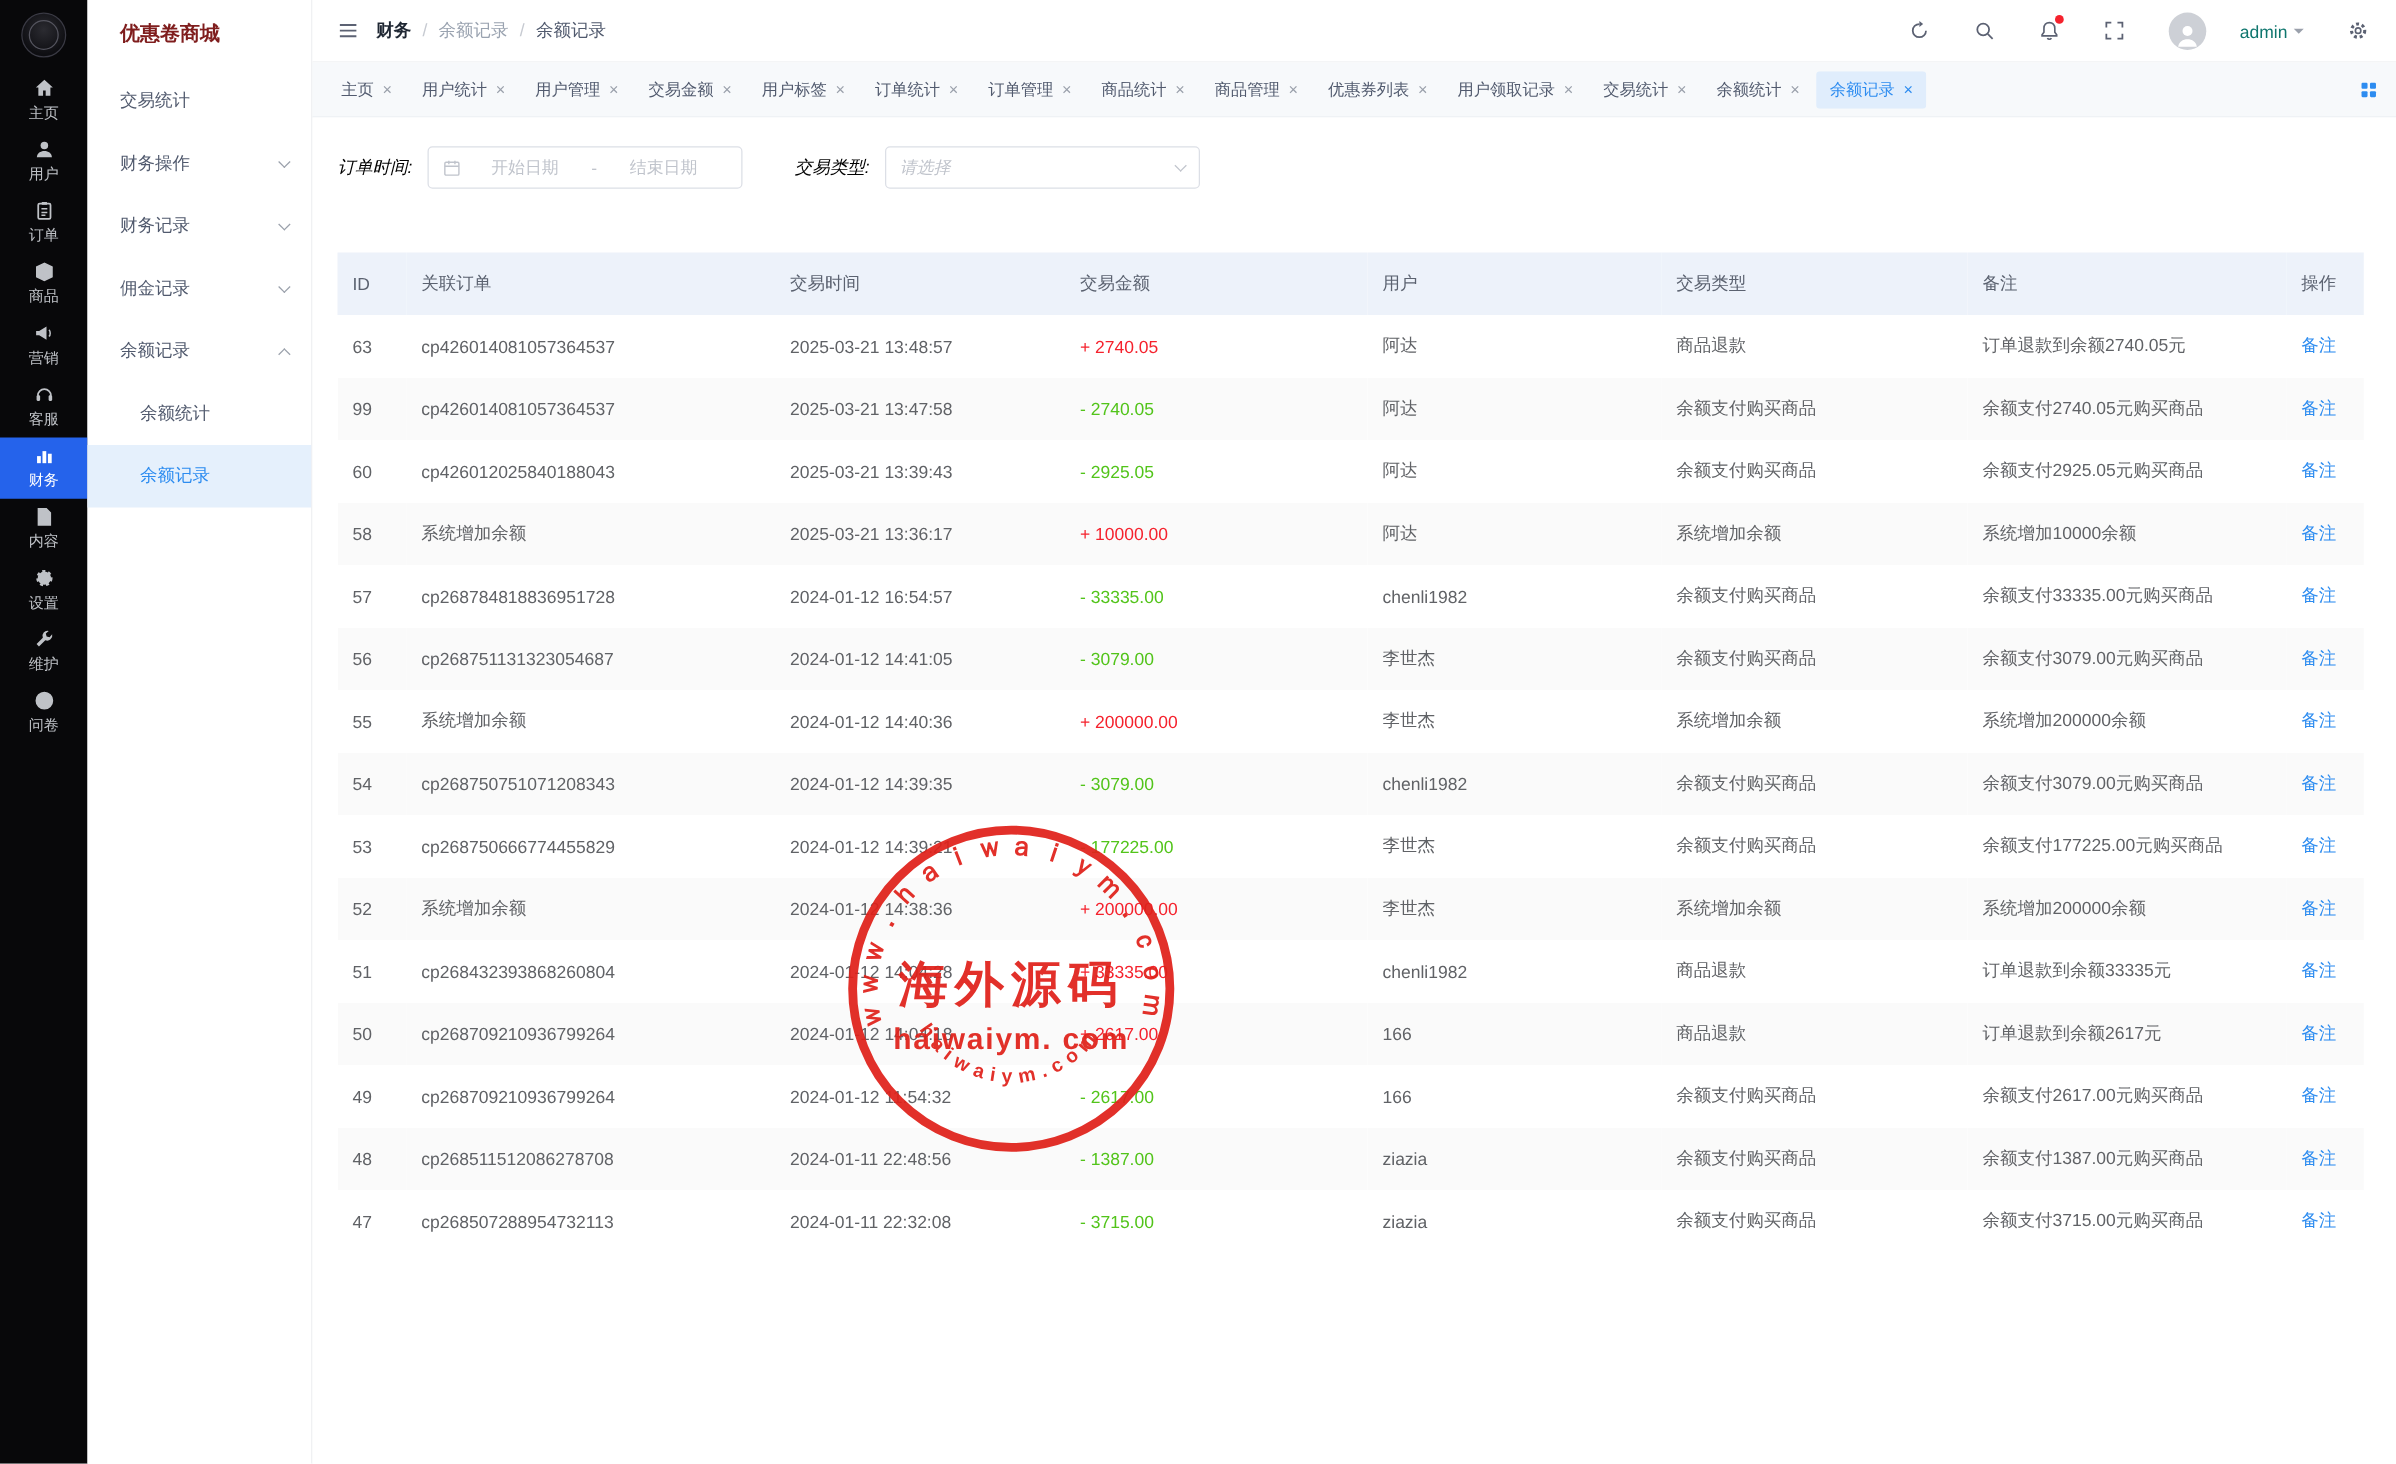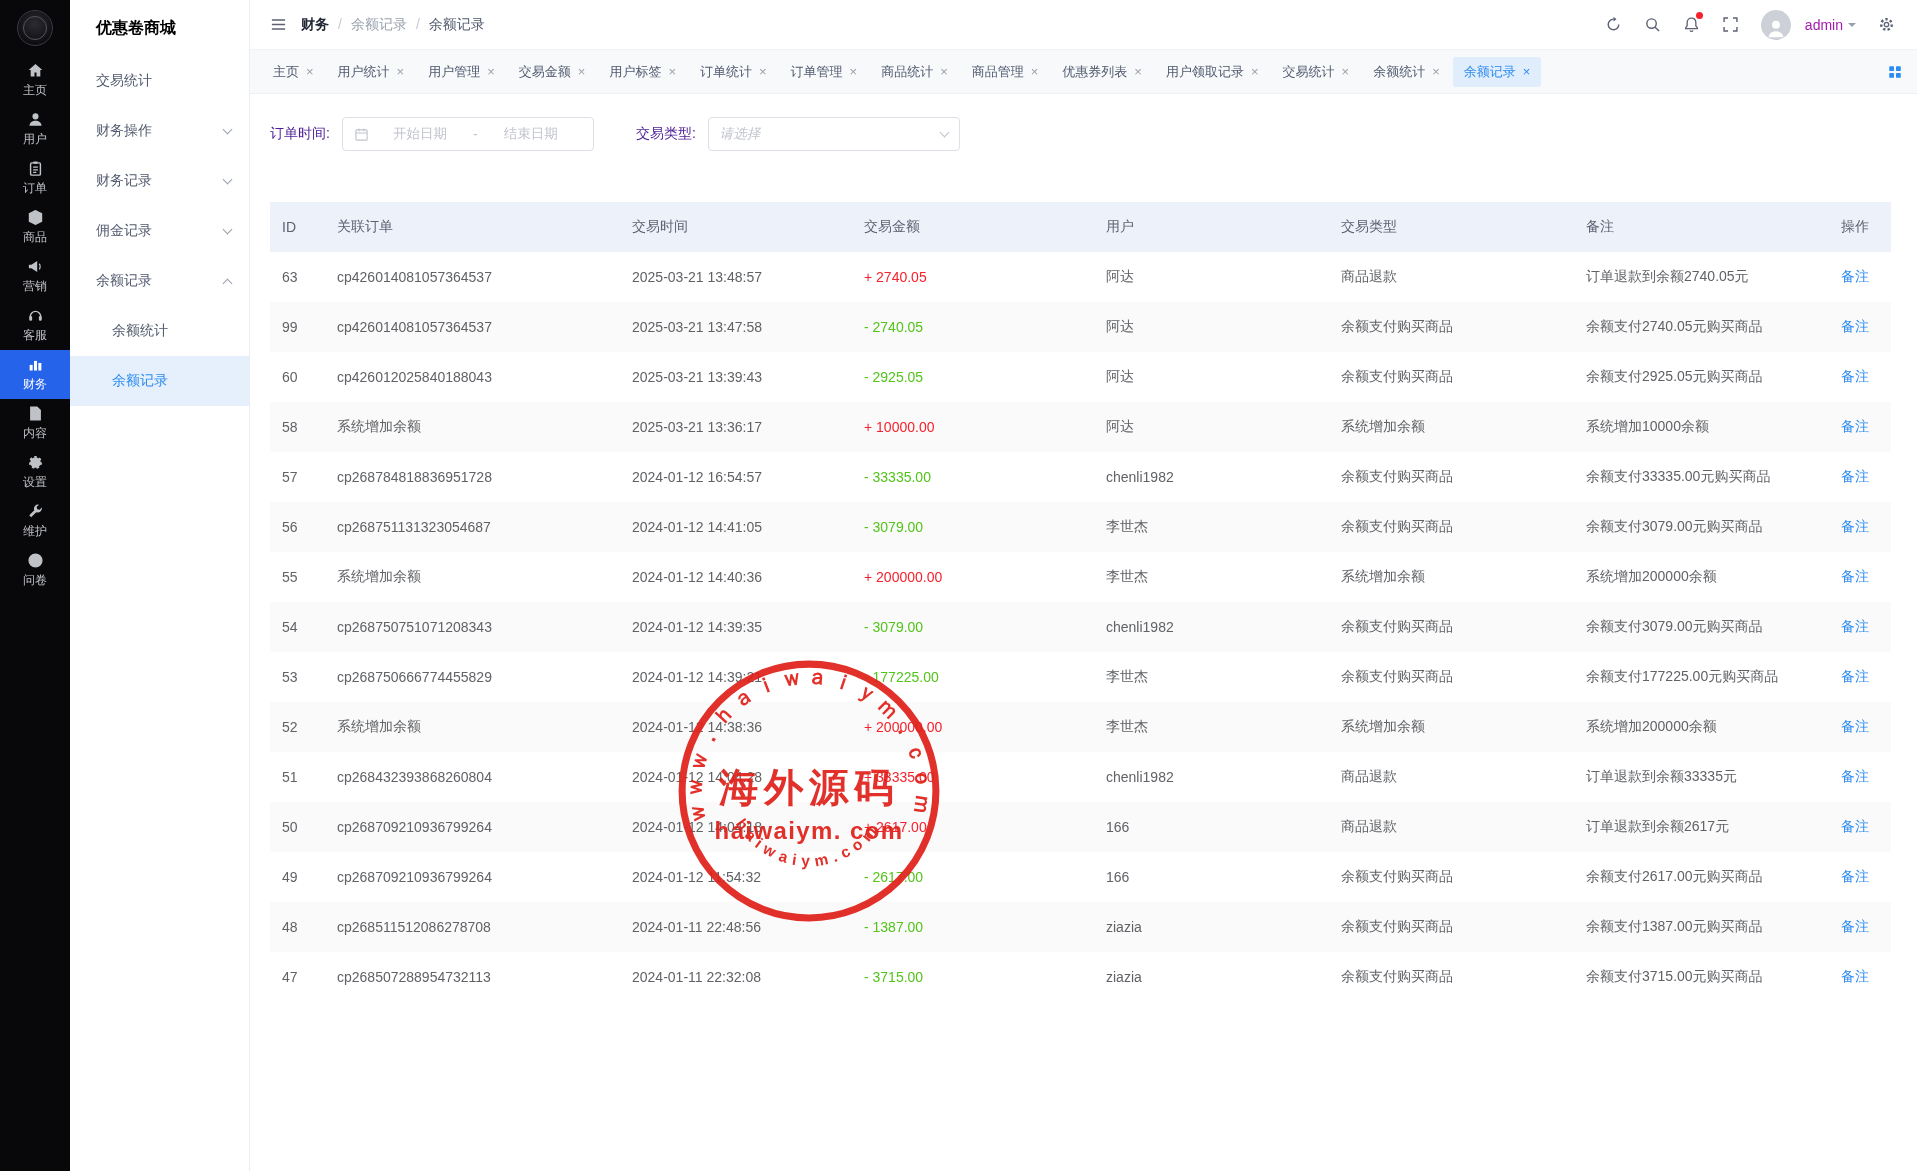--- a/index.html
+++ b/index.html
@@ -11,38 +11,38 @@
   .rail { width:70px; background:#08080a; flex:none; display:flex; flex-direction:column; }
   .rail-logo { height:56px; display:flex; align-items:center; justify-content:center; }
   .logo-circle { width:36px; height:36px; border-radius:50%; background:radial-gradient(circle at 50% 38%, #2b2b31, #0e0e12 72%); border:1px solid #3a3a44; position:relative; }
   .logo-circle::after { content:""; position:absolute; inset:5px; border-radius:50%; border:1px solid #55555f; }
   .rail-item { height:49px; display:flex; flex-direction:column; align-items:center; justify-content:center; gap:3px; color:#bfc2c7; font-size:12px; cursor:pointer; }
   .rail-item svg { width:17px; height:17px; fill:currentColor; }
   .rail-item.active { background:#2563eb; color:#fff; }
 
   
   .submenu { width:180px; background:#fff; border-right:1px solid #ecedf0; flex:none; }
-  .submenu-title { height:56px; line-height:56px; padding-left:26px; font-size:16px; font-weight:bold; color:#000000; }
+  .submenu-title { height:56px; line-height:56px; padding-left:26px; font-size:16px; font-weight:bold; color:#7f1d1d; }
   .menu-item { height:50px; display:flex; align-items:center; justify-content:space-between; padding:0 18px 0 26px; color:#515a6e; cursor:pointer; font-size:14px; }
   .menu-item.sub { padding-left:42px; }
   .menu-item.active { background:#e5f0fc; color:#2d8cf0; }
   .chev { display:inline-block; width:7px; height:7px; border-right:1.4px solid #9aa0ab; border-bottom:1.4px solid #9aa0ab; transform:rotate(45deg); margin-top:-3px; }
   .chev.up { transform:rotate(225deg); margin-top:4px; }
 
   
   .main { flex:1; display:flex; flex-direction:column; min-width:0; }
   .topbar { height:50px; flex:none; display:flex; align-items:center; padding:0 22px 0 20px; border-bottom:1px solid #f1f2f4; background:#fff; }
   .icon-btn { display:inline-flex; align-items:center; justify-content:center; color:#5c6273; cursor:pointer; }
   .icon-btn svg { width:17px; height:17px; }
   .breadcrumb { margin-left:14px; display:flex; align-items:center; }
   .crumb { color:#9aa3b0; }
   .crumb.c0 { color:#1f2733; font-weight:bold; }
   .crumb.c2 { color:#515a6e; }
   .crumb + .crumb::before { content:"/"; color:#c6cad1; margin:0 9px; font-weight:normal; }
-  .topbar-right { margin-left:auto; display:flex; align-items:center; gap:22px; color:#a21caf; }
+  .topbar-right { margin-left:auto; display:flex; align-items:center; gap:35px; color:#0f766e; }
   .bell-wrap { position:relative; }
   .badge-dot { position:absolute; top:-4px; right:-3px; width:7px; height:7px; border-radius:50%; background:#f5222d; }
   .avatar { width:30px; height:30px; border-radius:50%; background:#cdd0d6; overflow:hidden; display:flex; align-items:flex-end; justify-content:center; cursor:pointer; }
   .avatar svg { width:24px; height:24px; }
   .admin-wrap { display:flex; align-items:center; gap:5px; cursor:pointer; margin-left:-8px; }
   .caret { width:0; height:0; border:4px solid transparent; border-top-color:#9aa0ab; margin-top:4px; }
 
   
   .tabbar { height:44px; flex:none; background:#f7f9fb; border-bottom:1px solid #edf0f3; display:flex; align-items:center; padding:0 14px 0 12px; }
   .tabs { display:flex; align-items:center; gap:2px; overflow:hidden; }
@@ -50,21 +50,21 @@
   .tab-close { color:#9aa0ab; font-size:13px; line-height:1; }
   .tab-close::after { content:"×"; }
   .tab.active { background:#e0edfc; color:#2d8cf0; }
   .tab.active .tab-close { color:#2d8cf0; }
   .grid-btn { margin-left:auto; color:#2d8cf0; display:inline-flex; cursor:pointer; }
   .grid-btn svg { width:16px; height:16px; }
 
   
   .content { flex:1; padding:22px 26px 0 20px; background:#fff; min-width:0; }
   .filterbar { display:flex; align-items:center; height:36px; }
-  .field-label { color:#4c1d95; margin-right:12px; }
+  .field-label { color:#000000; margin-right:12px;font-style:italic; }
   .field-label.g2 { margin-left:42px; }
   .date-range, .select { width:252px; height:34px; border:1px solid #dcdfe6; border-radius:4px; background:#fff; display:flex; align-items:center; padding:0 11px; color:#c0c4cc; cursor:pointer; }
   .date-range svg { width:15px; height:15px; flex:none; }
   .date-range .ph { flex:1; text-align:center; font-size:13.5px; }
   .date-range .rsep { padding:0 2px; }
   .select { justify-content:space-between;font-style:italic; }
   .select .ph { font-size:13.5px; }
   .select .chev { border-color:#c0c4cc; }
 
   table.grid { width:100%; border-collapse:collapse; table-layout:fixed; margin-top:50px; }

